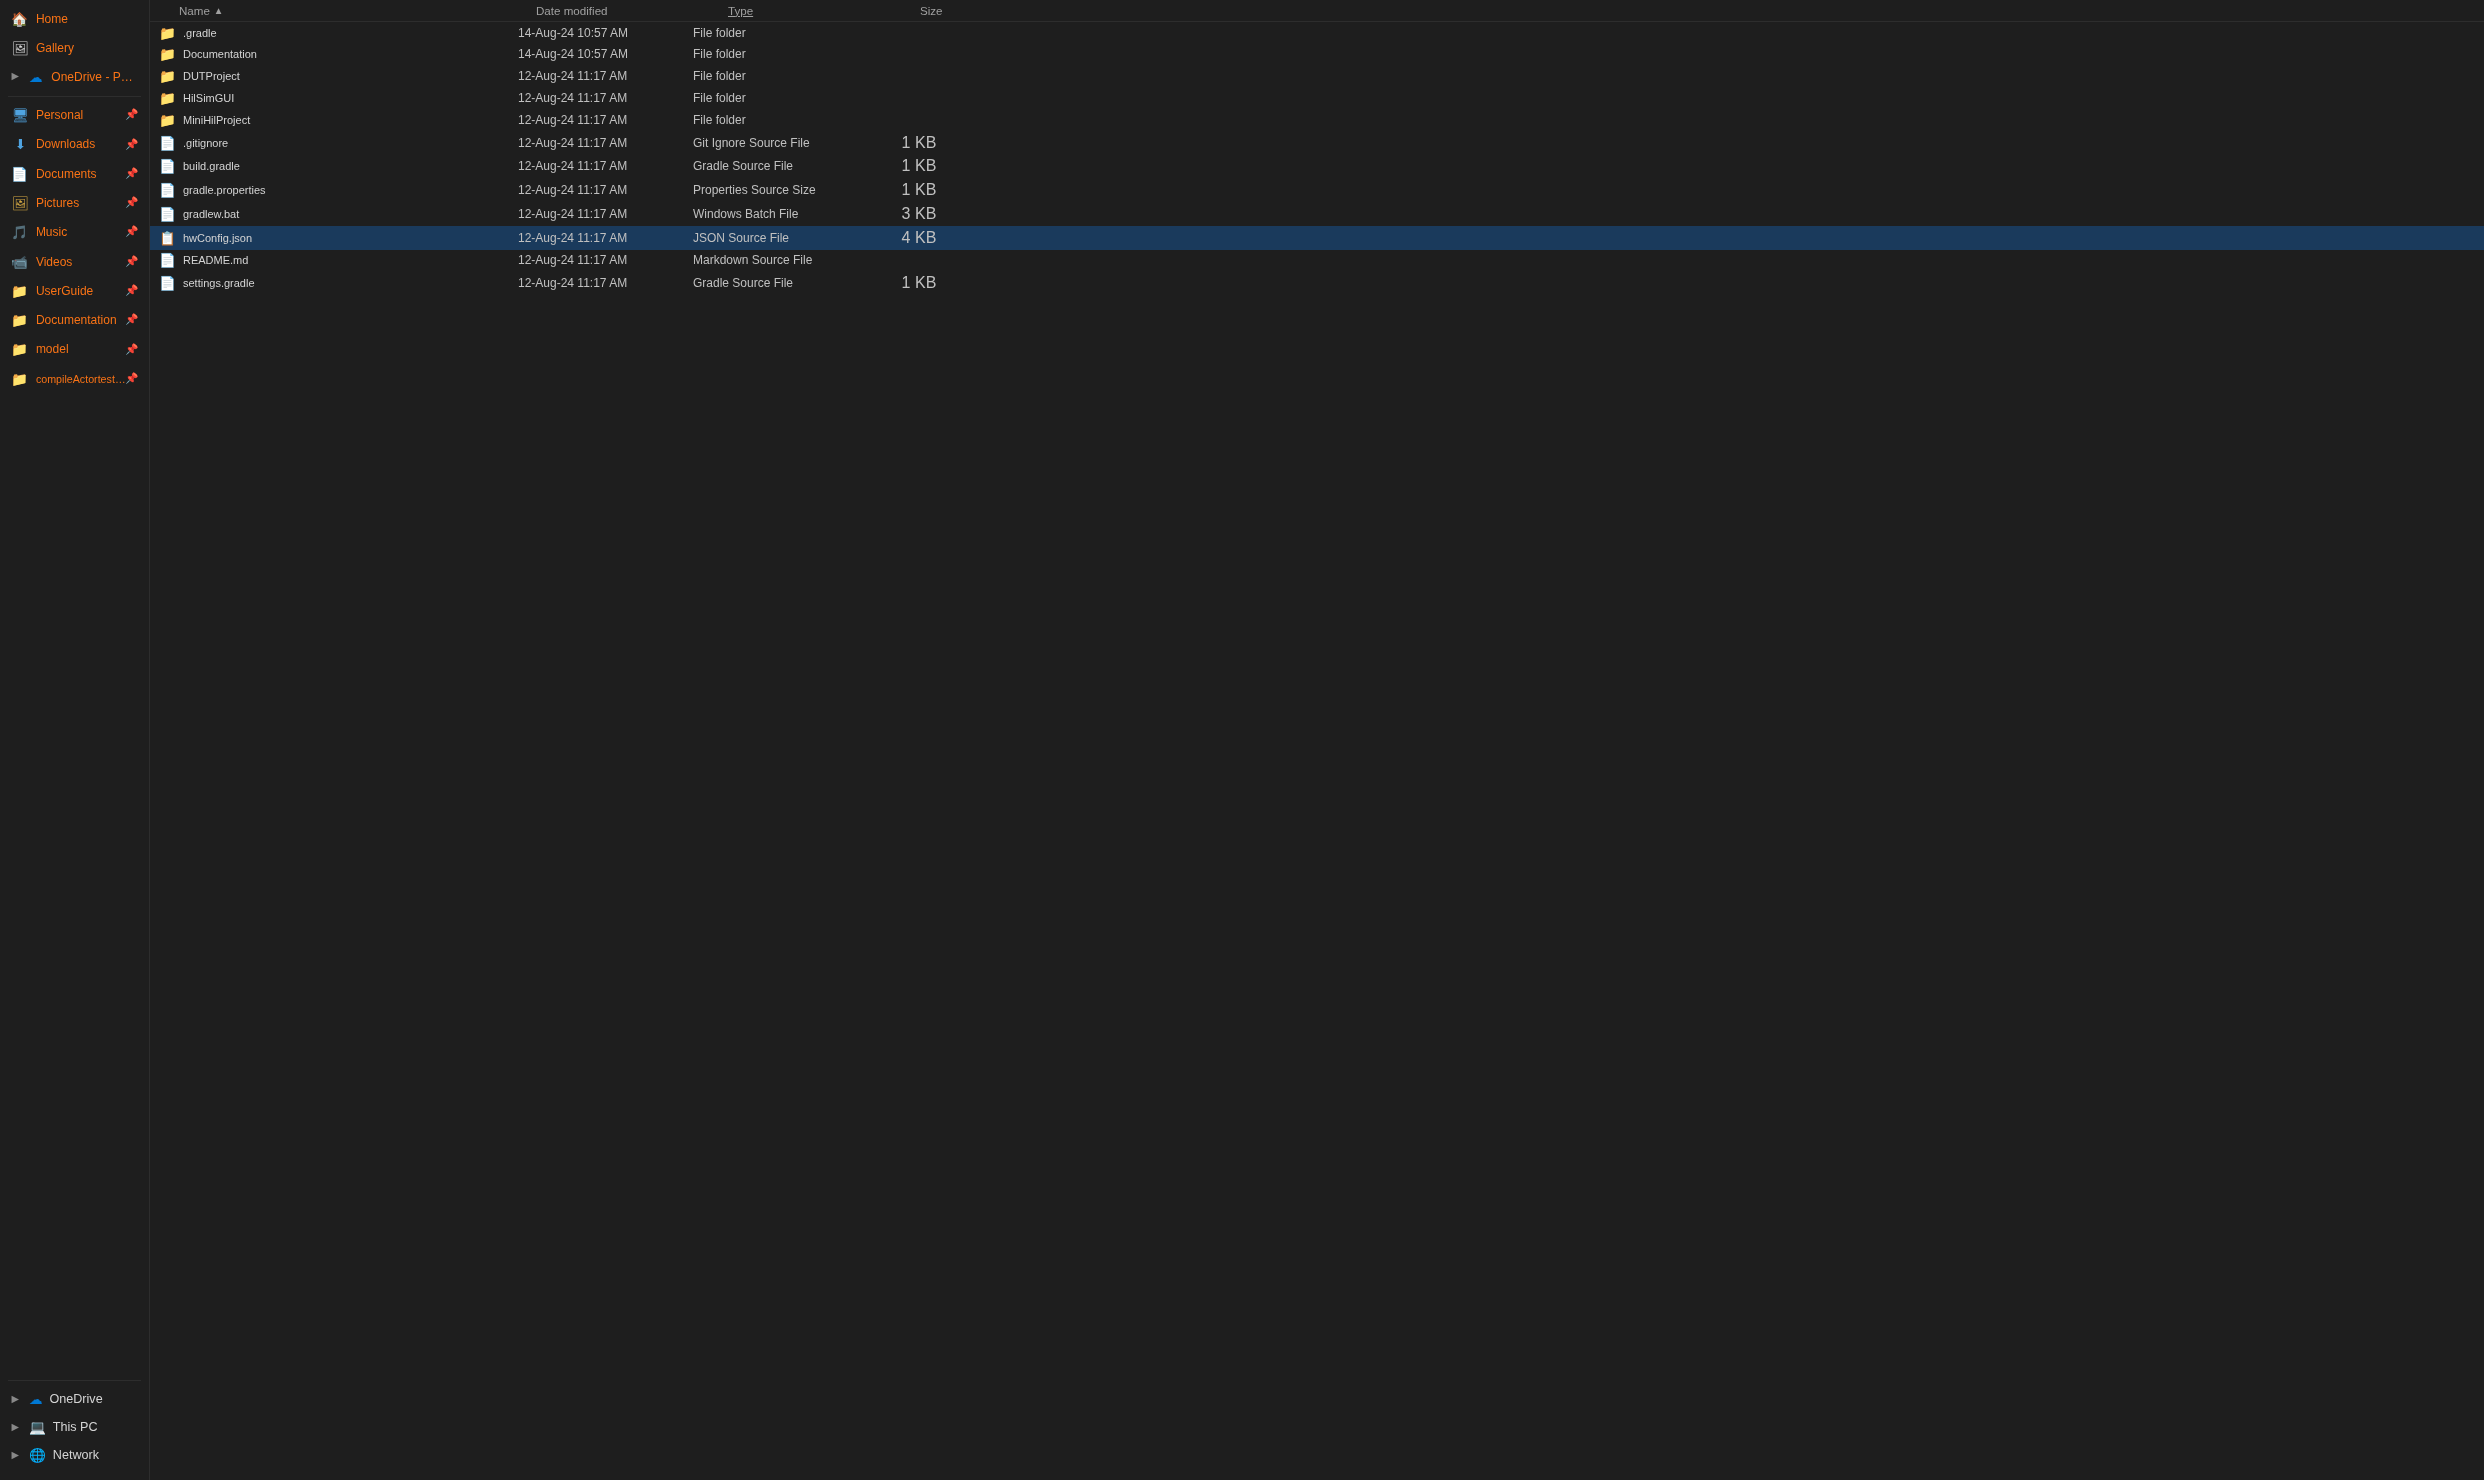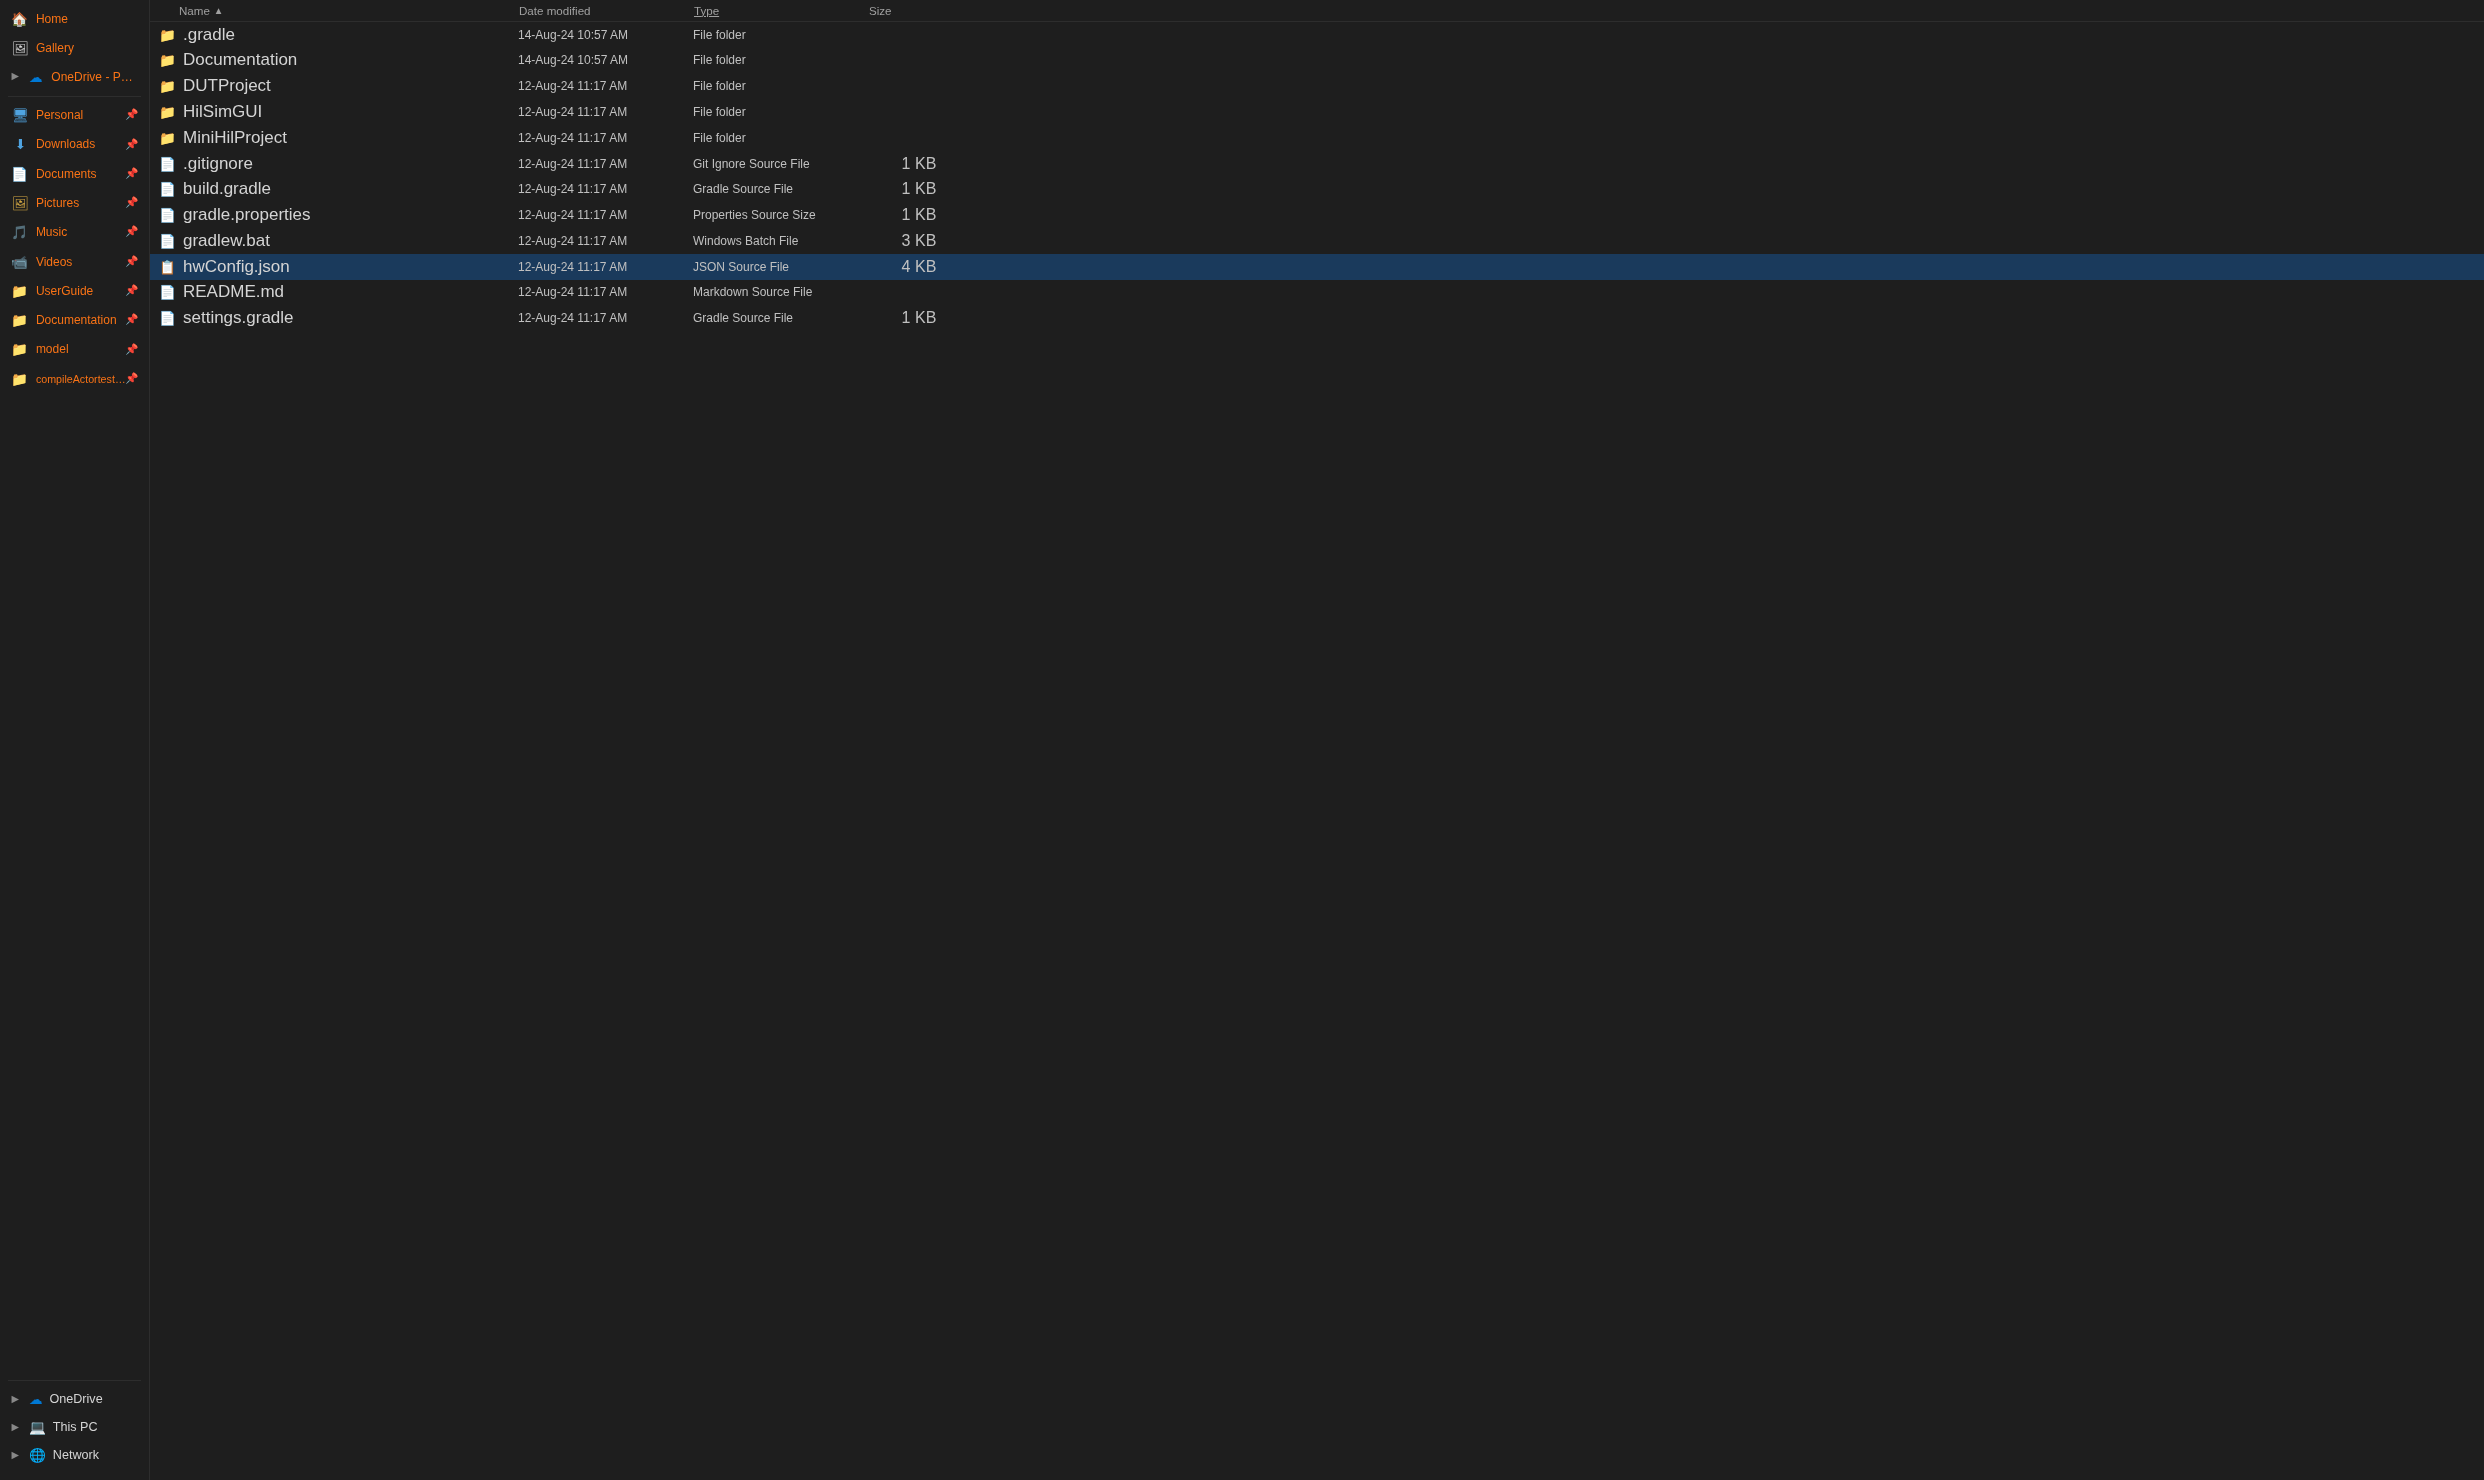--- a/index.html
+++ b/index.html
@@ -107,20 +107,21 @@
       display: flex;
       align-items: center;
       padding: 3.9px 0;
       border-bottom: 1px solid #2d2d2d;
       color: #a0a0a0;
       font-size: 11.6px;
       background: #1e1e1e;
       position: sticky;
       top: 0;
       z-index: 10;
+      gap: 17px;
     }
     .col-name { width: 369px; padding-left: 29px; cursor: pointer; display: flex; align-items: center; }
     .col-date { width: 175px; }
     .col-type { width: 175px; text-decoration: underline; }
     .col-size { width: 78px; }
     .col-header-row .col-name .sort-arrow { margin-left: 3.9px; font-size: 9.7px; }
 
     
     .file-row {
       display: flex;
@@ -140,21 +141,21 @@
       display: flex;
       align-items: center;
       justify-content: center;
     }
 
     .file-row .file-name {
       width: 335px;
       overflow: hidden;
       text-overflow: ellipsis;
       white-space: nowrap;
-      font-size: 17px;
+      font-size: 11px;
       color: #d4d4d4;
     }
 
     .file-row .file-date {
       width: 175px;
       font-size: 12px;
       color: #c0c0c0;
     }
 
     .file-row .file-type {

